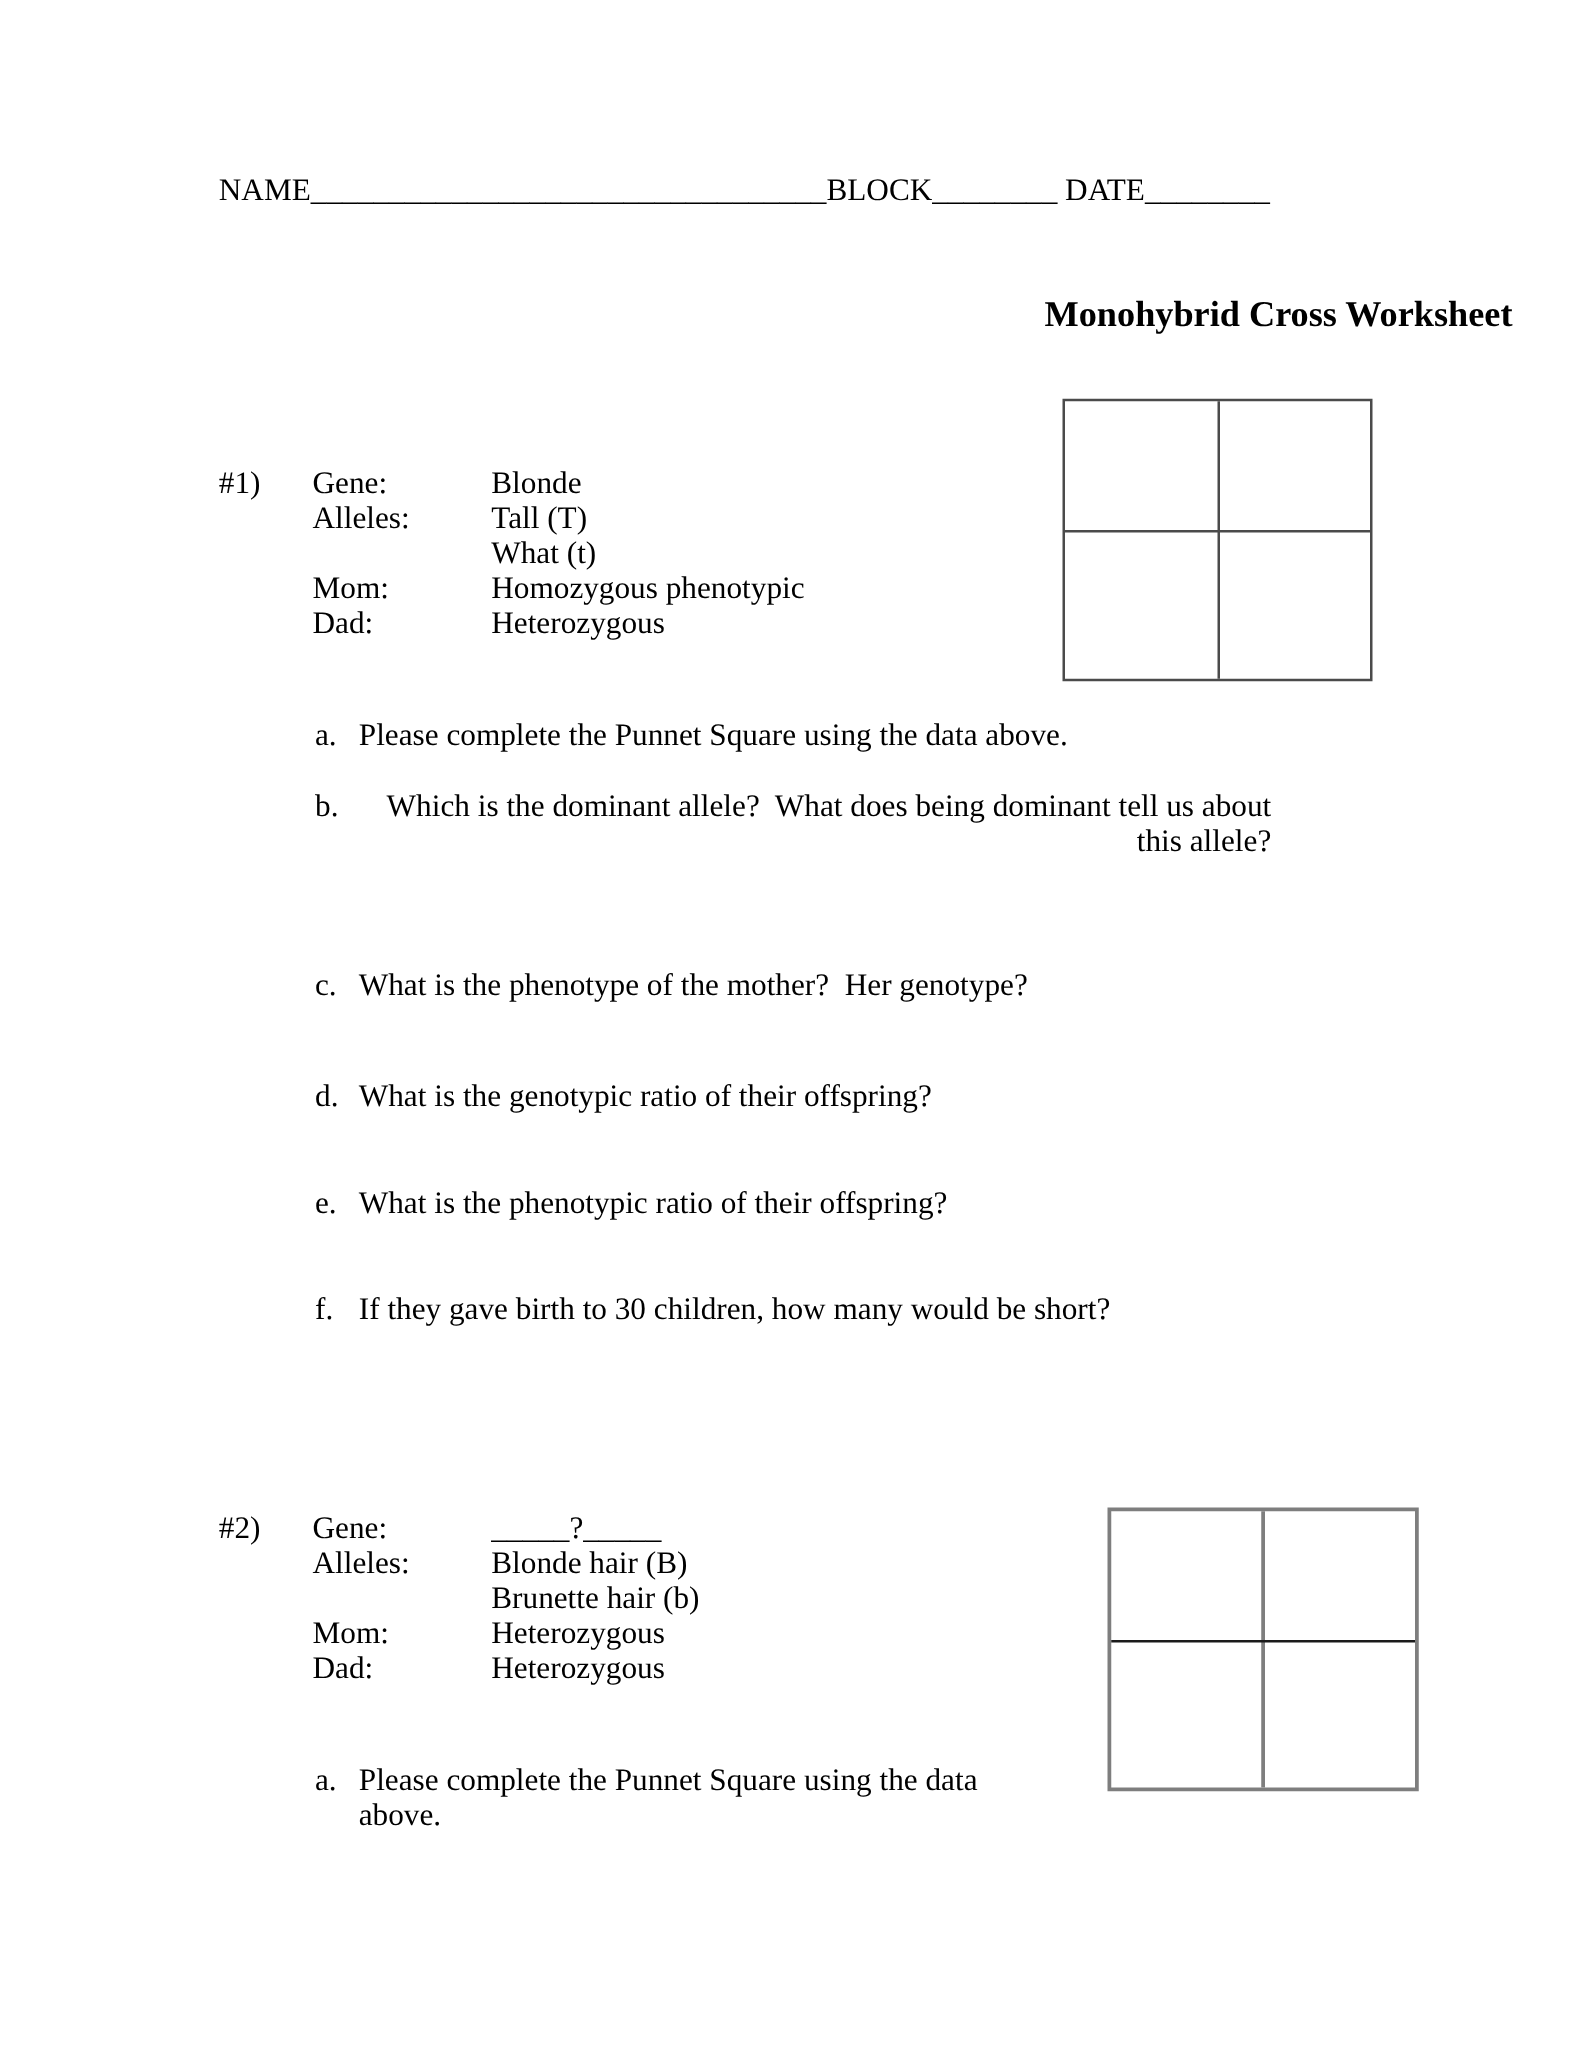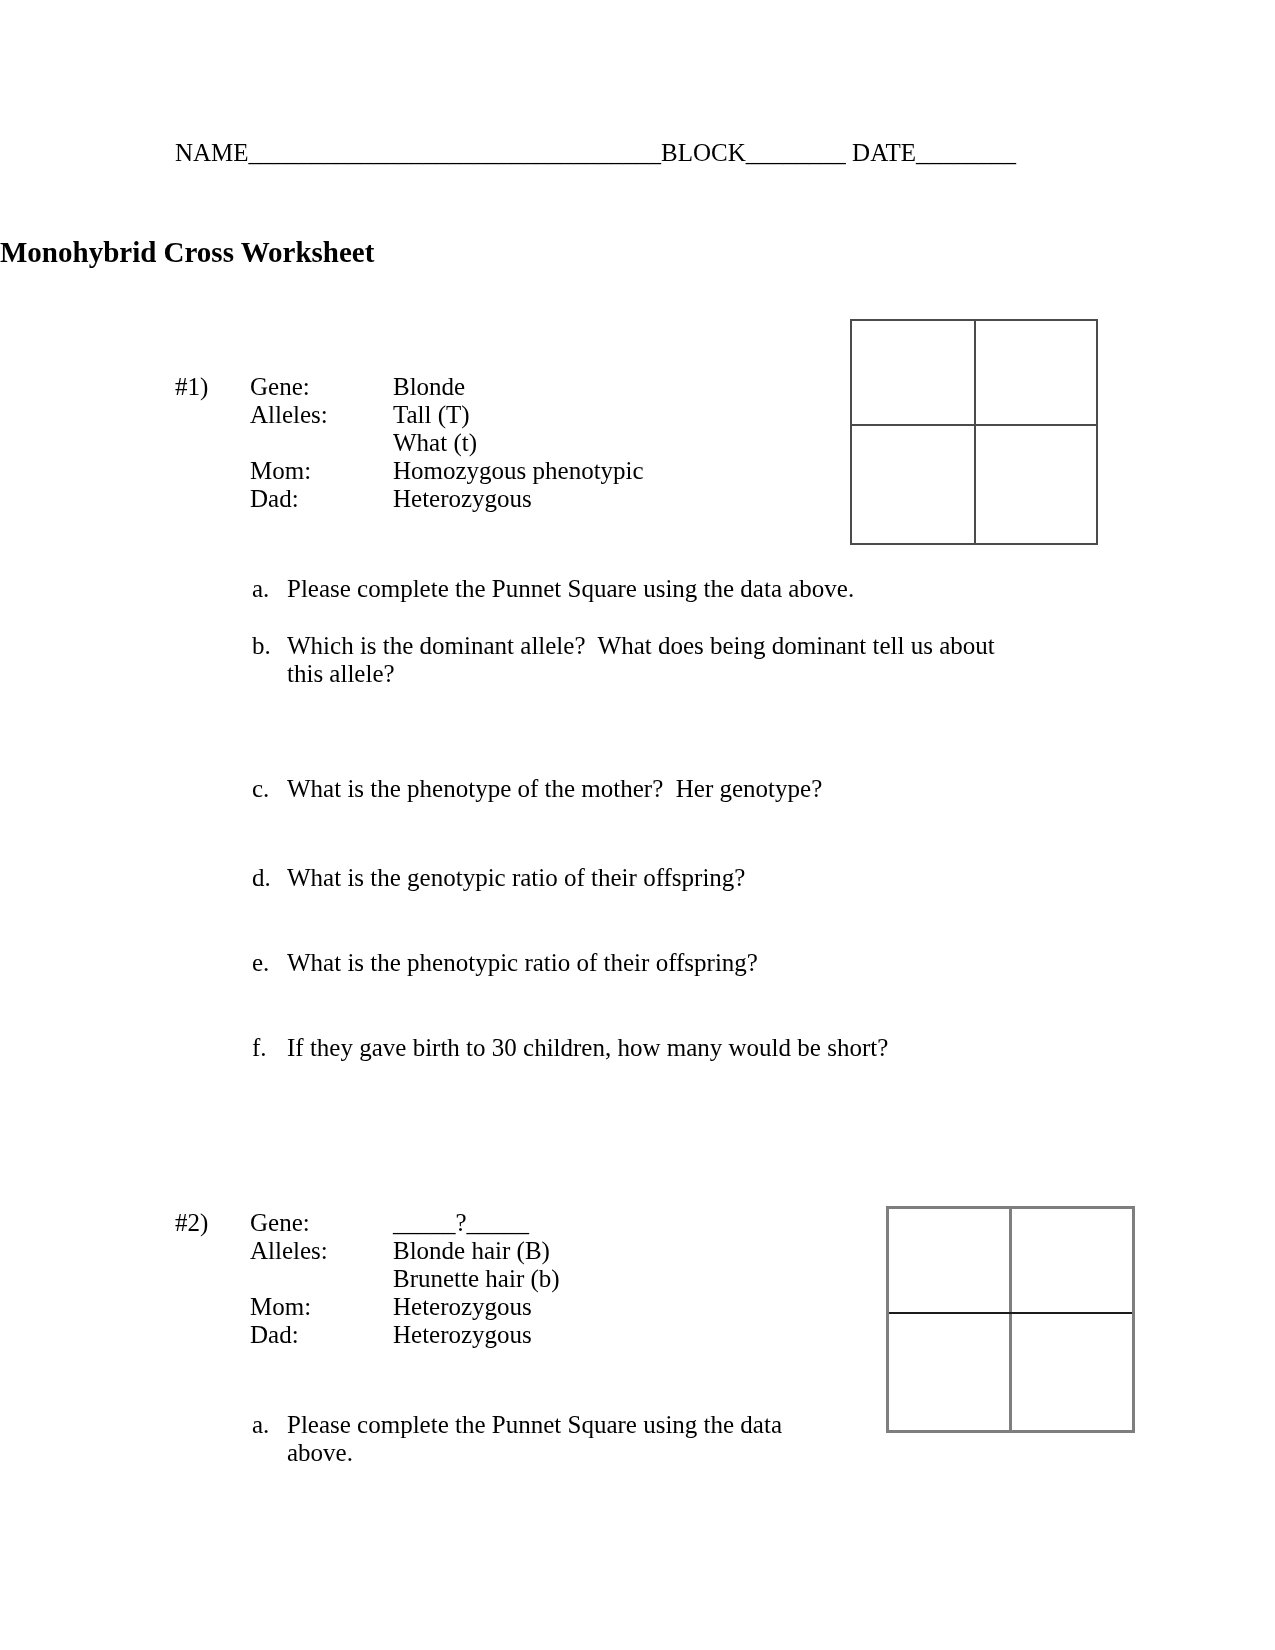--- a/index.html
+++ b/index.html
@@ -14,21 +14,21 @@
     font-size: 25px;
     line-height: 28px;
     overflow: hidden;
   }
   .abs { position: absolute; }
   .header-line { letter-spacing: 0; white-space: pre; }
   .title {
     font-weight: bold;
     font-size: 29px;
     line-height: 32px;
-    text-align: left;
+    text-align: right;
     font-family: Liberation Serif, serif;
   }
   .info-block { display: flex; align-items: flex-start; }
   .info-num { width: 75px; flex: 0 0 75px; }
   .info-rows { display: block; }
   .info-row { display: flex; }
   .info-label { width: 143px; flex: 0 0 143px; }
   .info-value { white-space: pre; }
   .question { display: flex; align-items: flex-start; }
   .q-marker { width: 35px; flex: 0 0 35px; }
@@ -90,21 +90,21 @@
     <div class="cell br"></div>
   </div>
 
   <div class="abs question" style="left:252px; top:575px;">
     <span class="q-marker">a.</span>
     <span class="q-text">Please complete the Punnet Square using the data above.</span>
   </div>
 
   <div class="abs question" style="left:252px; top:632px; width:765px;">
     <span class="q-marker">b.</span>
-    <span class="q-text" style="max-width:730px;">Which is the dominant allele?  What does being dominant tell us about this allele?</span>
+    <span class="q-text" style="max-width:730px;text-align:right;">Which is the dominant allele?  What does being dominant tell us about this allele?</span>
   </div>
 
   <div class="abs question" style="left:252px; top:775px;">
     <span class="q-marker">c.</span>
     <span class="q-text">What is the phenotype of the mother?  Her genotype?</span>
   </div>
 
   <div class="abs question" style="left:252px; top:864px;">
     <span class="q-marker">d.</span>
     <span class="q-text">What is the genotypic ratio of their offspring?</span>

